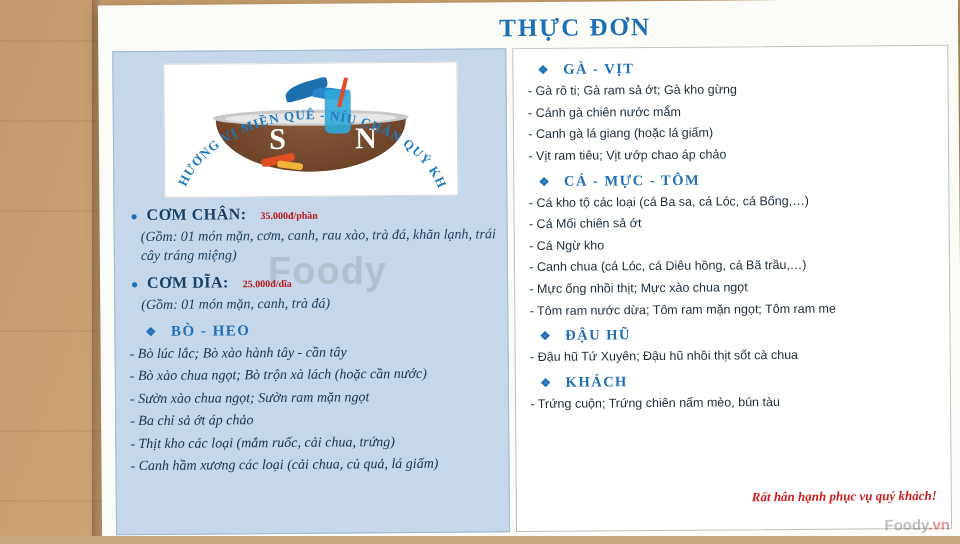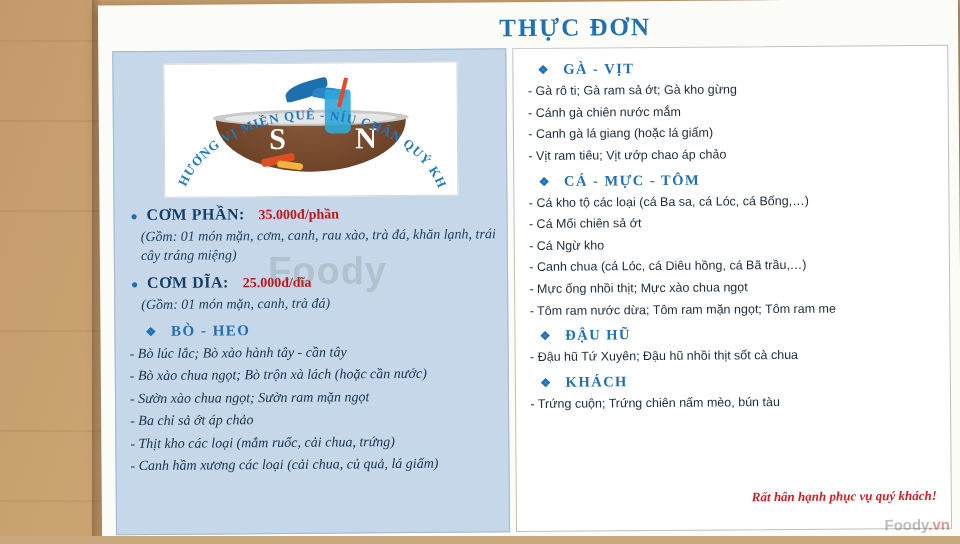--- a/index.html
+++ b/index.html
@@ -213,21 +213,21 @@
   .price-name {
     color: #173f66;
     font-weight: bold;
     font-variant: small-caps;
     letter-spacing: .5px;
     font-size: 16px;
   }
   .price-val {
     color: #b8191b;
     font-weight: bold;
-    font-size: 14px;
+    font-size: 10px;
     margin-left: 10px;
   }
   .note {
     margin: 4px 0 8px 14px;
     font-size: 14px;
     font-style: italic;
     color: #1b3d5c;
     line-height: 1.35;
     max-width: 360px;
   }
@@ -340,21 +340,21 @@
             <svg class="arc-text" viewBox="0 0 292 132">
               <path id="arcpath" d="M 18,128 A 132,96 0 0 1 274,128" fill="none"></path>
               <text>
                 <textPath href="#arcpath" startOffset="2%">HƯƠNG VỊ MIỀN QUÊ - NÍU CHÂN QUÝ KHÁCH</textPath>
               </text>
             </svg>
           </div>
 
           <div class="price-row">
             <span class="bullet-dot">●</span>
-            <span class="price-name">CƠM PHẦN:</span>
+            <span class="price-name">CƠM CHÂN:</span>
             <span class="price-val">35.000đ/phần</span>
           </div>
           <div class="note">(Gồm: 01 món mặn, cơm, canh, rau xào, trà đá, khăn lạnh, trái cây tráng miệng)</div>
 
           <div class="price-row">
             <span class="bullet-dot">●</span>
             <span class="price-name">CƠM DĨA:</span>
             <span class="price-val">25.000đ/dĩa</span>
           </div>
           <div class="note">(Gồm: 01 món mặn, canh, trà đá)</div>

